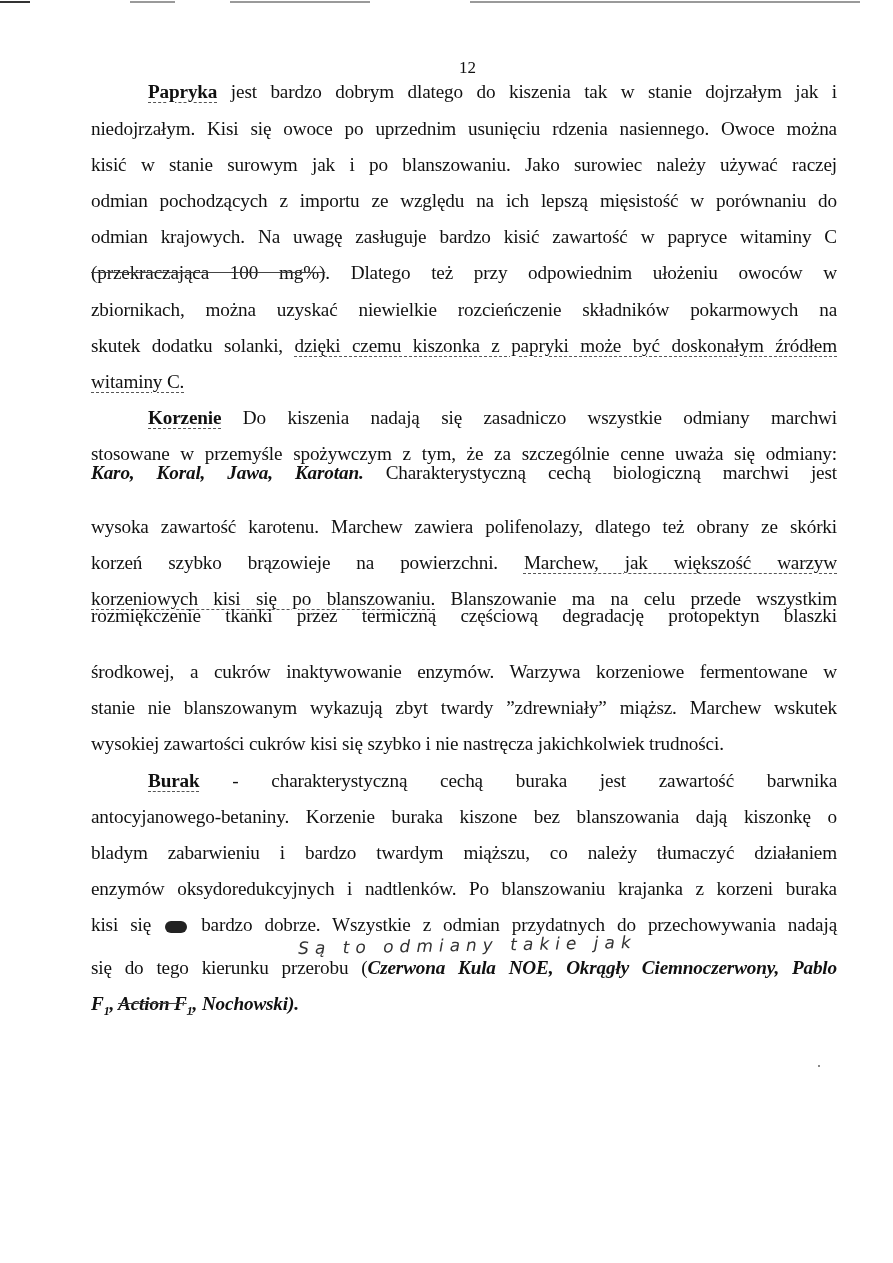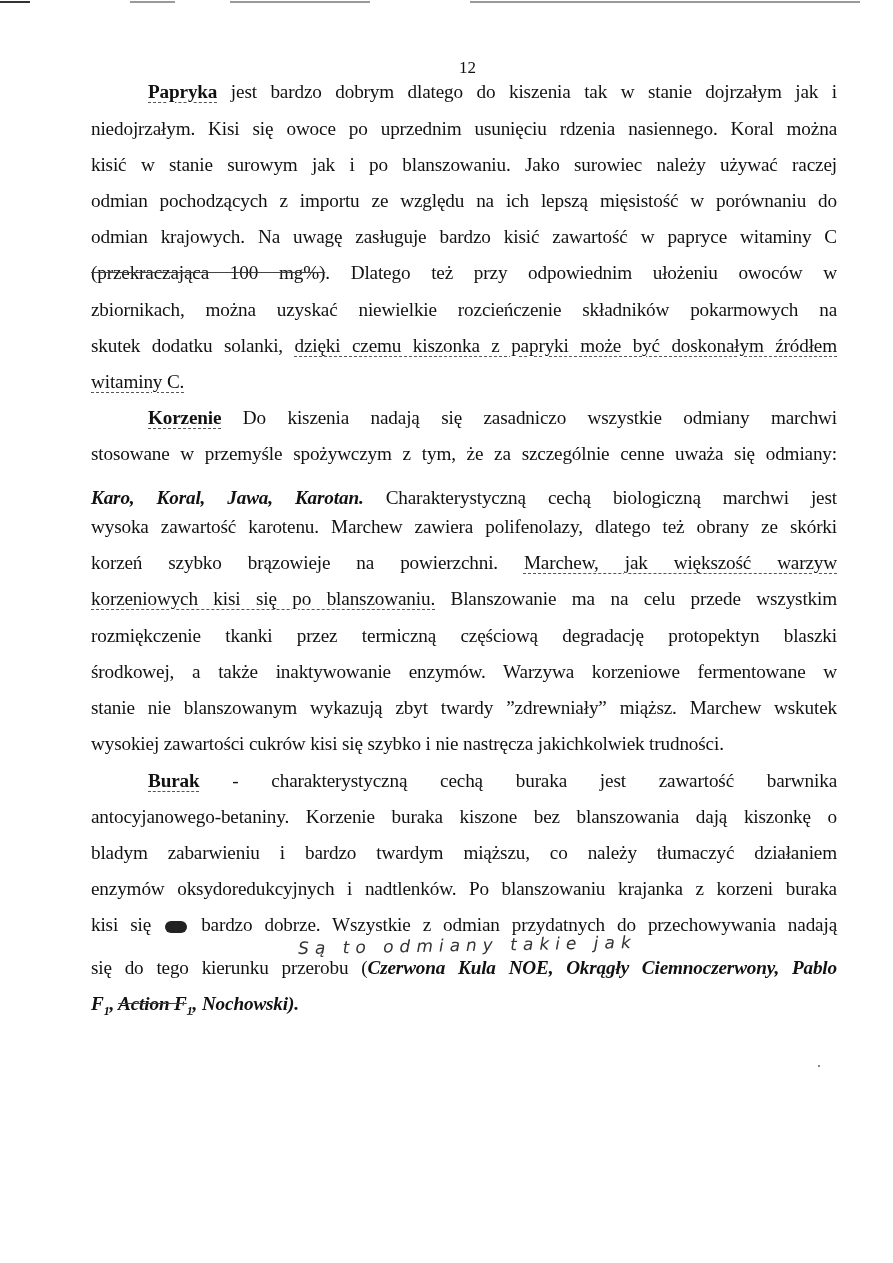--- a/index.html
+++ b/index.html
@@ -25,37 +25,37 @@
 <div class="scan-top">
   <span style="left:0;width:30px;background:#333"></span>
   <span style="left:130px;width:45px"></span>
   <span style="left:230px;width:140px"></span>
   <span style="left:470px;width:390px"></span>
 </div>
 
 <div class="page-number">12</div>
 
 <div class="line indent" style="top:80px"><span class="b u">Papryka</span><span> jest bardzo dobrym dlatego do kiszenia tak w stanie dojrzałym jak i</span></div>
-<div class="line" style="top:117px">niedojrzałym. Kisi się owoce po uprzednim usunięciu rdzenia nasiennego. Koral można</div>
+<div class="line" style="top:117px">niedojrzałym. Kisi się owoce po uprzednim usunięciu rdzenia nasiennego. Owoce można</div>
 <div class="line" style="top:153px">kisić w stanie surowym jak i po blanszowaniu. Jako surowiec należy używać raczej</div>
 <div class="line" style="top:189px">odmian pochodzących z importu ze względu na ich lepszą mięsistość w porównaniu do</div>
 <div class="line" style="top:225px">odmian krajowych. Na uwagę zasługuje bardzo kisić zawartość w papryce witaminy C</div>
 <div class="line" style="top:261px"><span class="s">(przekraczająca 100 mg%)</span><span>. Dlatego też przy odpowiednim ułożeniu owoców w</span></div>
 <div class="line" style="top:298px">zbiornikach, można uzyskać niewielkie rozcieńczenie składników pokarmowych na</div>
 <div class="line" style="top:334px"><span>skutek dodatku solanki, </span><span class="u">dzięki czemu kiszonka z papryki może być doskonałym źródłem</span></div>
 <div class="line last" style="top:370px"><span class="u">witaminy C.</span></div>
 
 <div class="line indent" style="top:406px"><span class="b u">Korzenie</span><span>  Do kiszenia nadają się zasadniczo wszystkie odmiany marchwi</span></div>
 <div class="line" style="top:442px">stosowane w przemyśle spożywczym z tym, że za szczególnie cenne uważa się odmiany:</div>
-<div class="line" style="top:486px"><span class="bi">Karo, Koral, Jawa, Karotan.</span><span>  Charakterystyczną cechą biologiczną marchwi jest</span></div>
+<div class="line" style="top:461px"><span class="bi">Karo, Koral, Jawa, Karotan.</span><span>  Charakterystyczną cechą biologiczną marchwi jest</span></div>
 <div class="line" style="top:515px">wysoka zawartość karotenu. Marchew zawiera polifenolazy, dlatego też obrany ze skórki</div>
 <div class="line" style="top:551px"><span>korzeń szybko brązowieje na powierzchni. </span><span class="u">Marchew, jak większość warzyw</span></div>
 <div class="line" style="top:587px"><span class="u">korzeniowych kisi się po blanszowaniu.</span><span> Blanszowanie ma na celu przede wszystkim</span></div>
-<div class="line" style="top:624px">rozmiękczenie tkanki przez termiczną częściową degradację protopektyn blaszki</div>
-<div class="line" style="top:660px">środkowej, a także inaktywowanie enzymów.  Warzywa korzeniowe fermentowane w</div>
+<div class="line" style="top:604px">rozmiękczenie tkanki przez termiczną częściową degradację protopektyn blaszki</div>
+<div class="line" style="top:660px">środkowej, a cukrów inaktywowanie enzymów.  Warzywa korzeniowe fermentowane w</div>
 <div class="line" style="top:696px">stanie nie blanszowanym wykazują zbyt twardy ”zdrewniały” miąższ. Marchew wskutek</div>
 <div class="line last" style="top:732px">wysokiej zawartości cukrów kisi się szybko i nie nastręcza jakichkolwiek trudności.</div>
 
 <div class="line indent" style="top:769px"><span class="b u">Burak</span><span>  -  charakterystyczną cechą buraka jest  zawartość barwnika</span></div>
 <div class="line" style="top:805px">antocyjanowego-betaniny. Korzenie buraka kiszone bez blanszowania dają kiszonkę o</div>
 <div class="line" style="top:841px">bladym zabarwieniu i bardzo twardym miąższu, co należy tłumaczyć działaniem</div>
 <div class="line" style="top:877px">enzymów oksydoredukcyjnych i nadtlenków. Po blanszowaniu krajanka z korzeni buraka</div>
 <div class="line" style="top:913px"><span>kisi się</span> <span class="blot"></span> <span>bardzo dobrze. Wszystkie z odmian przydatnych do przechowywania nadają</span></div>
 <div class="handwriting">Są to odmiany takie jak</div>
 <div class="line" style="top:956px"><span>się do tego kierunku przerobu (</span><span class="bi">Czerwona Kula NOE, Okrągły Ciemnoczerwony, Pablo</span></div>

